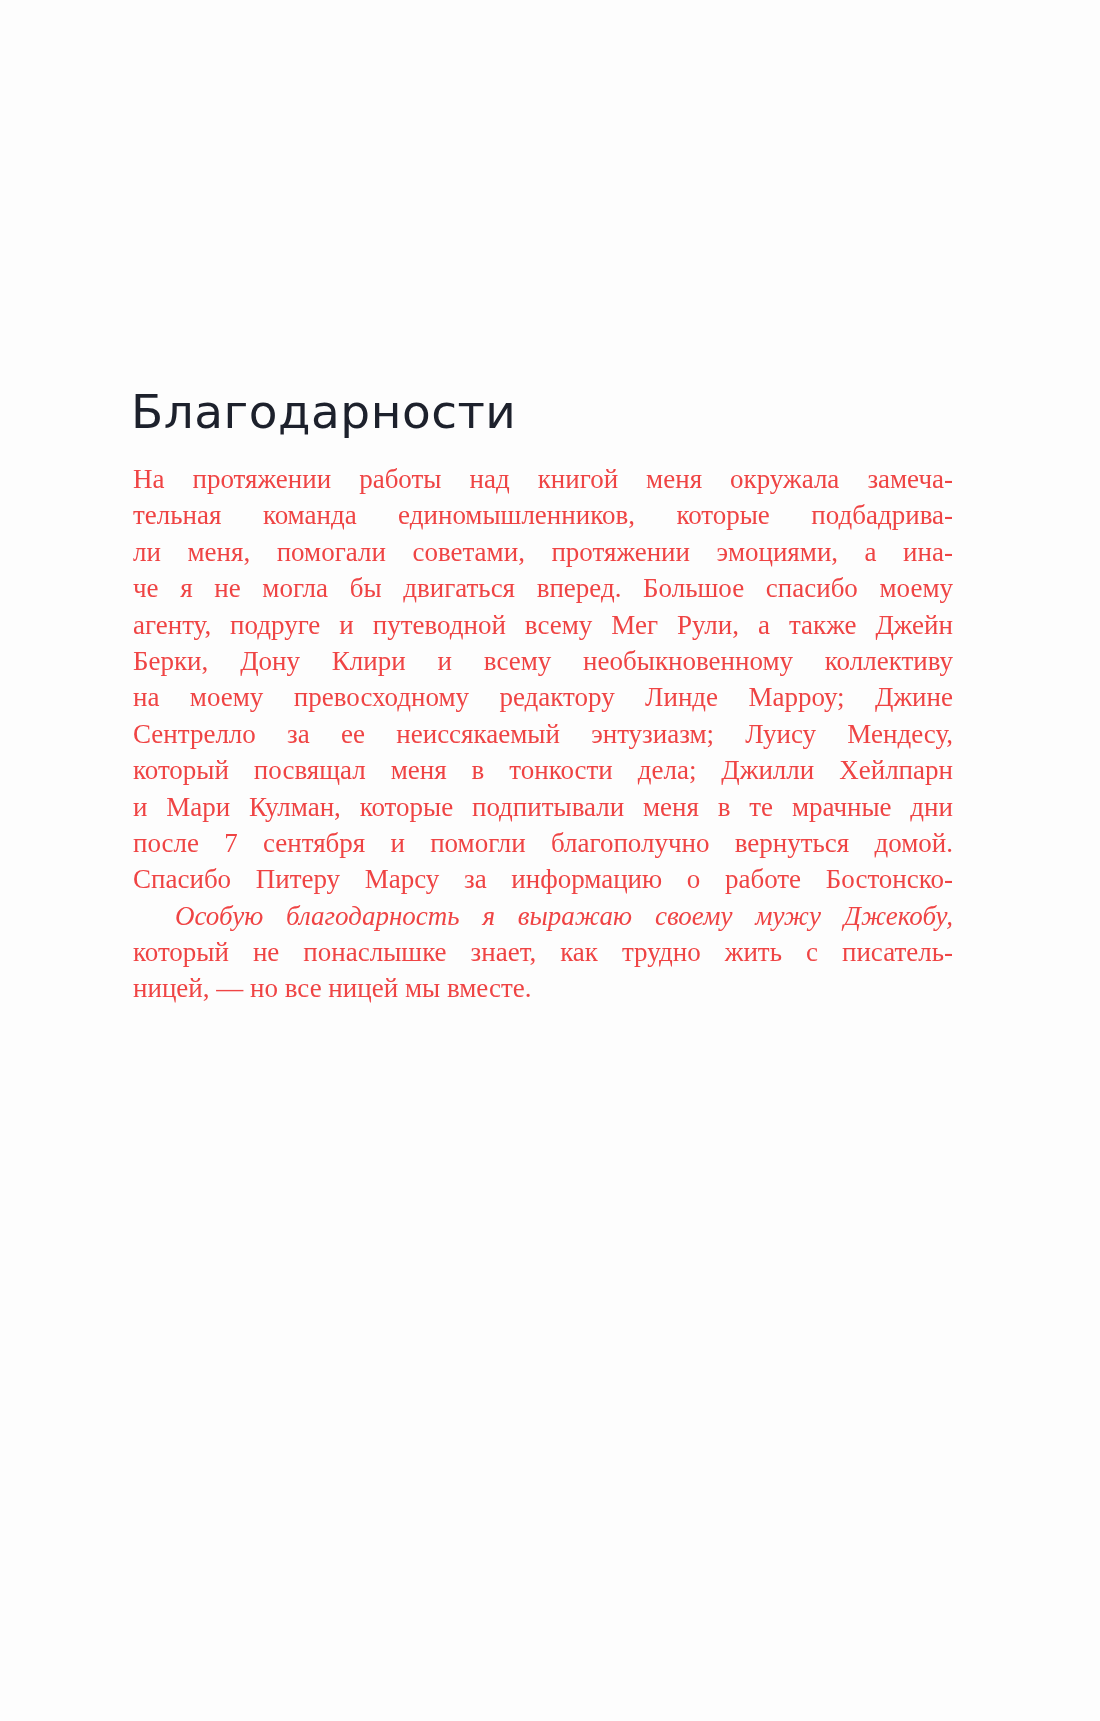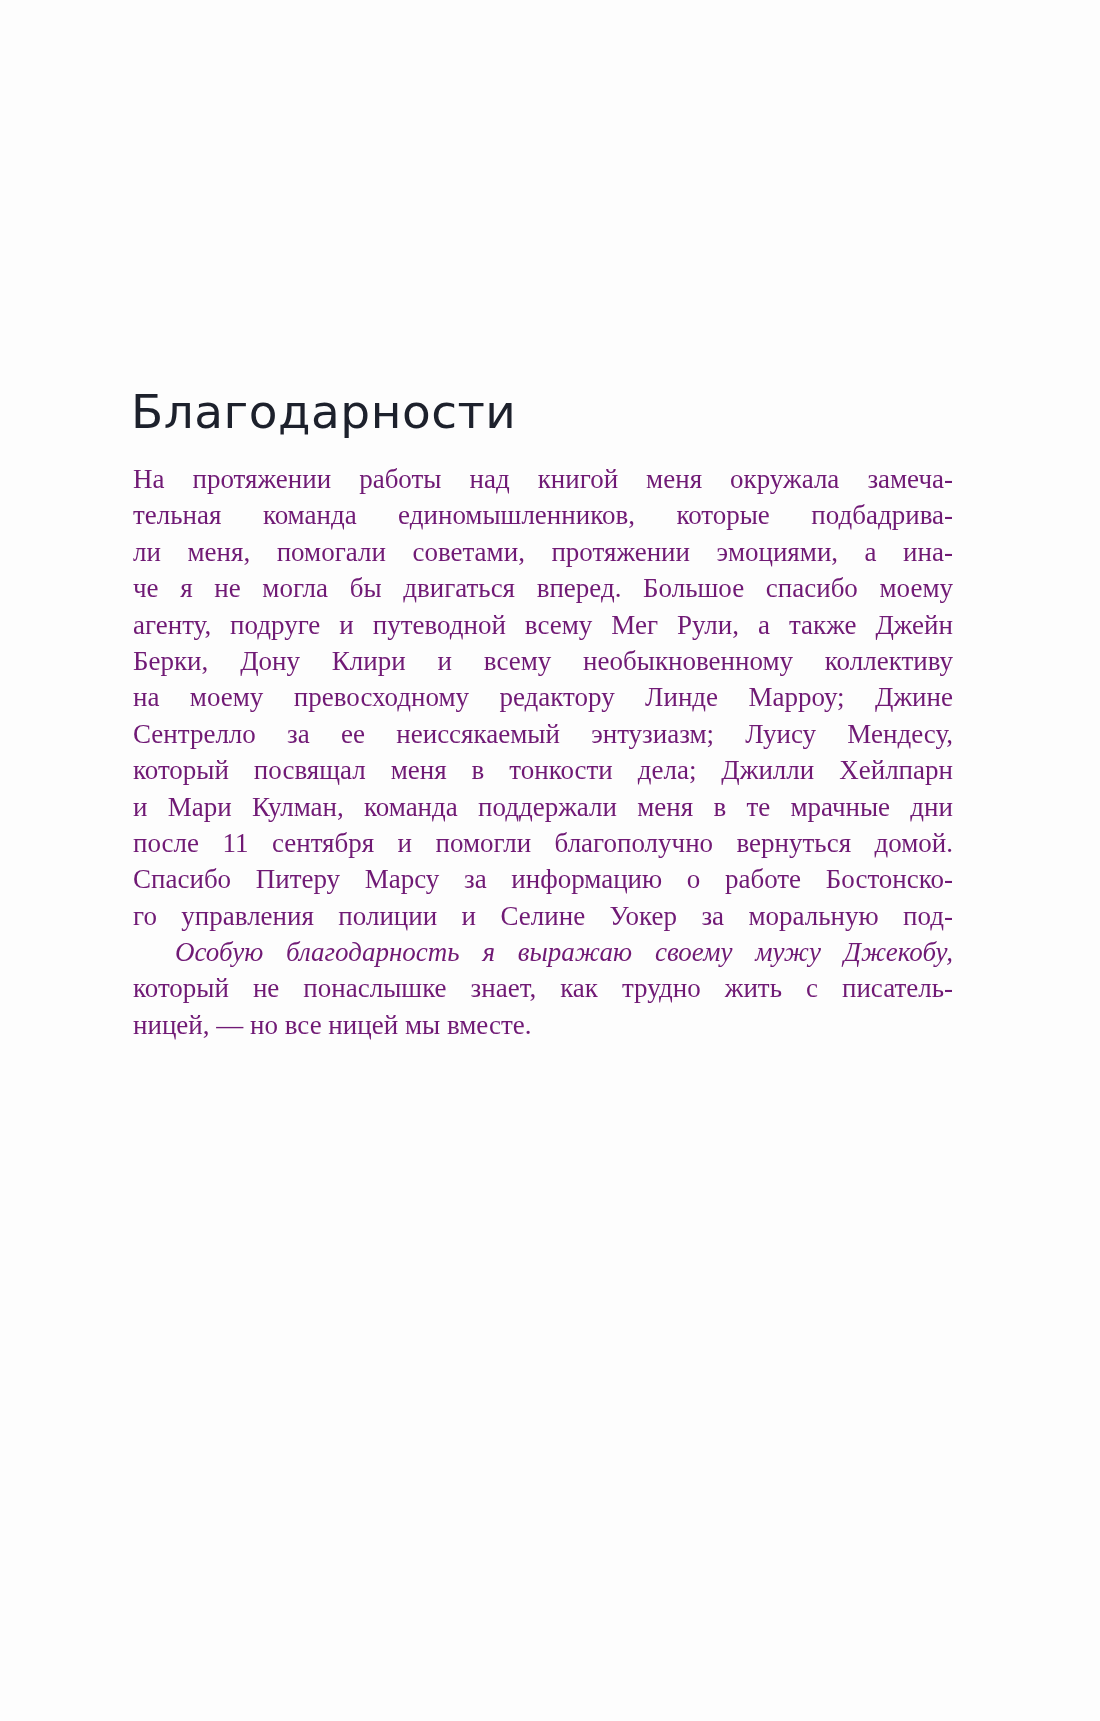--- a/index.html
+++ b/index.html
@@ -27,21 +27,21 @@
     transform: scaleY(0.97);
     transform-origin: top left;
   }
   .text-block {
     position: absolute;
     left: 133px;
     top: 461px;
     width: 820px;
     font-family: "Liberation Serif", "DejaVu Serif", serif;
     font-size: 27px;
-    color: #701a75;
+    color: #ef4444;
   }
   .text-line {
     height: 36.4px;
     line-height: 36.4px;
     overflow: hidden;
     text-align: justify;
     text-align-last: justify;
   }
   .text-line.last {
     text-align-last: left;
@@ -59,21 +59,20 @@
   <div class="text-block">
       <div class="text-line">На протяжении работы над книгой меня окружала замеча-</div>
       <div class="text-line">тельная команда единомышленников, которые подбадрива-</div>
       <div class="text-line">ли меня, помогали советами, протяжении эмоциями, а ина-</div>
       <div class="text-line">че я не могла бы двигаться вперед. Большое спасибо моему</div>
       <div class="text-line">агенту, подруге и путеводной всему Мег Рули, а также Джейн</div>
       <div class="text-line">Берки, Дону Клири и всему необыкновенному коллективу</div>
       <div class="text-line">на моему превосходному редактору Линде Марроу; Джине</div>
       <div class="text-line">Сентрелло за ее неиссякаемый энтузиазм; Луису Мендесу,</div>
       <div class="text-line">который посвящал меня в тонкости дела; Джилли Хейлпарн</div>
-      <div class="text-line">и Мари Кулман, команда поддержали меня в те мрачные дни</div>
-      <div class="text-line">после 11 сентября и помогли благополучно вернуться домой.</div>
+      <div class="text-line">и Мари Кулман, которые подпитывали меня в те мрачные дни</div>
+      <div class="text-line">после 7 сентября и помогли благополучно вернуться домой.</div>
       <div class="text-line">Спасибо Питеру Марсу за информацию о работе Бостонско-</div>
-      <div class="text-line">го управления полиции и Селине Уокер за моральную под-</div>
       <div class="text-line indent">Особую благодарность я выражаю своему мужу Джекобу,</div>
       <div class="text-line">который не понаслышке знает, как трудно жить с писатель-</div>
       <div class="text-line last">ницей, — но все ницей мы вместе.</div>
     </div>
 </div>
 
 </body></html>

